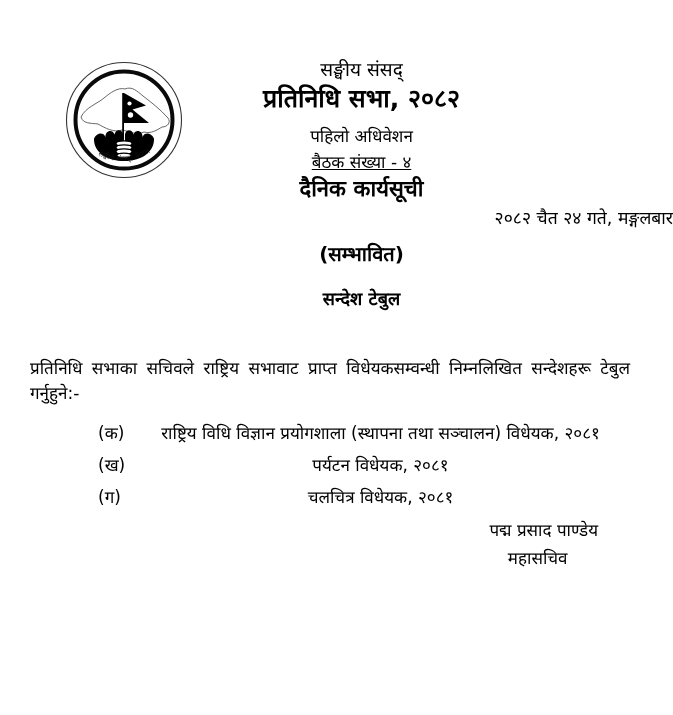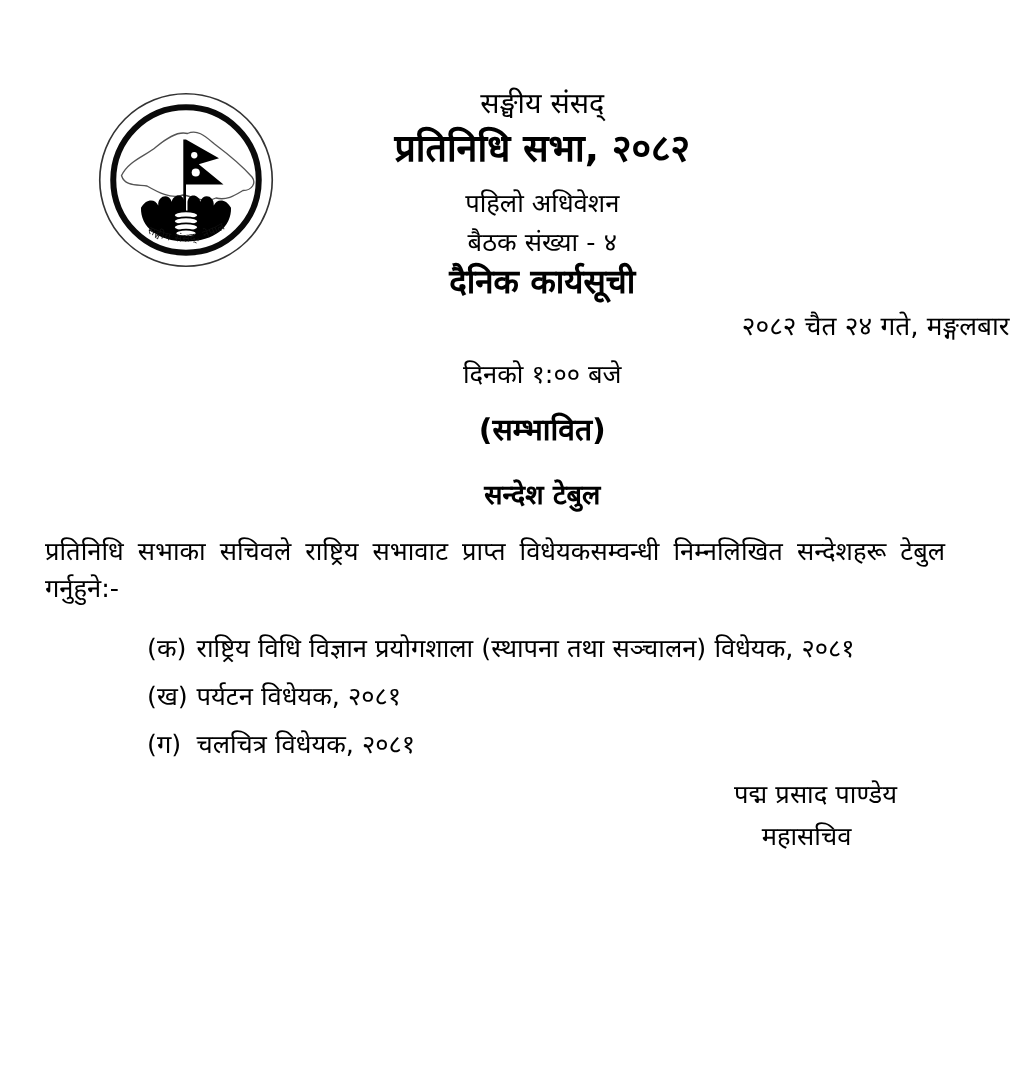--- a/index.html
+++ b/index.html
@@ -18,40 +18,40 @@
 
   
   .header-block{
     position:absolute;top:56px;left:0;right:0;
     padding-left:50px;
     text-align:center;
   }
   .h-line1{font-size:19px;line-height:26px;}
   .h-line2{font-size:25px;line-height:34px;font-weight:bold;}
   .h-line3{font-size:17px;line-height:24px;margin-top:8px;}
-  .h-line4{font-size:17px;line-height:24px;margin-top:2px;}
+  .h-line4{font-size:17px;line-height:24px;margin-top:2px;text-decoration:underline;}
   .h-line5{font-size:22px;line-height:30px;margin-top:0;font-weight:bold;}
   .h-line6{font-size:17.5px;line-height:24px;margin-top:2px;text-align:right;}
   .h-line7{font-size:17px;line-height:24px;margin-top:8px;}
   .tentative{font-size:20px;line-height:28px;margin-top:10px;font-weight:bold;}
   .section-heading{font-size:18px;line-height:26px;margin-top:18px;font-weight:bold;}
 
   
   .main{
     position:absolute;top:346px;left:30px;right:43px;
   }
   .lead-paragraph{
     margin:10px 0 0 0;
     font-size:17px;line-height:25px;
     text-align:justify;
   }
   .msg-list{margin-top:15px;padding-left:68px;}
   .msg-item{display:flex;margin-bottom:7px;font-size:17px;line-height:25px;}
   .msg-item .label{width:33px;flex:0 0 33px;}
-  .msg-item .text{flex:1;}
+  .msg-item .text{flex:1;text-align:center;}
 
   
   .signature{
     position:absolute;top:518px;right:75px;
     text-align:center;
     font-size:17px;line-height:24px;
   }
   .sig-name{margin-bottom:4px;margin-left:12px;}
 </style>
 </head>
@@ -92,21 +92,20 @@
     </svg>
   </div>
 
   <div class="header-block">
     <div class="h-line1">सङ्घीय संसद्</div>
     <div class="h-line2">प्रतिनिधि सभा, २०८२</div>
     <div class="h-line3">पहिलो अधिवेशन</div>
     <div class="h-line4">बैठक संख्या - ४</div>
     <div class="h-line5">दैनिक कार्यसूची</div>
     <div class="h-line6">२०८२ चैत २४ गते, मङ्गलबार</div>
-    <div class="h-line7">दिनको १:०० बजे</div>
     <div class="tentative">(सम्भावित)</div>
     <div class="section-heading">सन्देश टेबुल</div>
   </div>
 
   <div class="main">
     <p class="lead-paragraph">प्रतिनिधि सभाका सचिवले राष्ट्रिय सभावाट प्राप्त विधेयकसम्वन्धी निम्नलिखित सन्देशहरू टेबुल गर्नुहुने:-</p>
 
     <div class="msg-list">
       <div class="msg-item">
         <span class="label">(क)</span>

